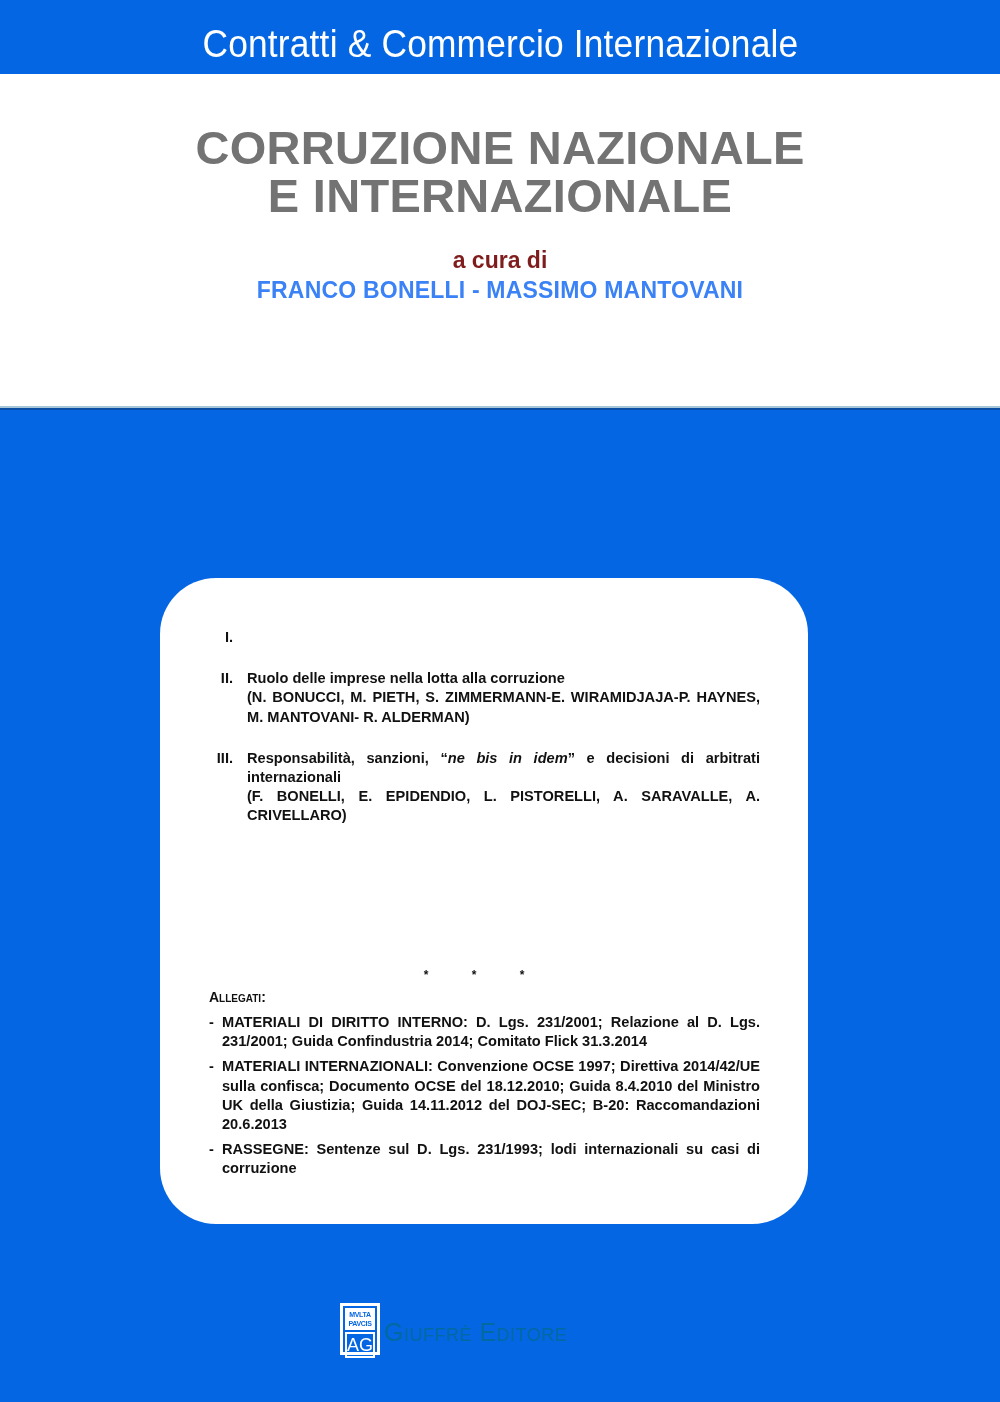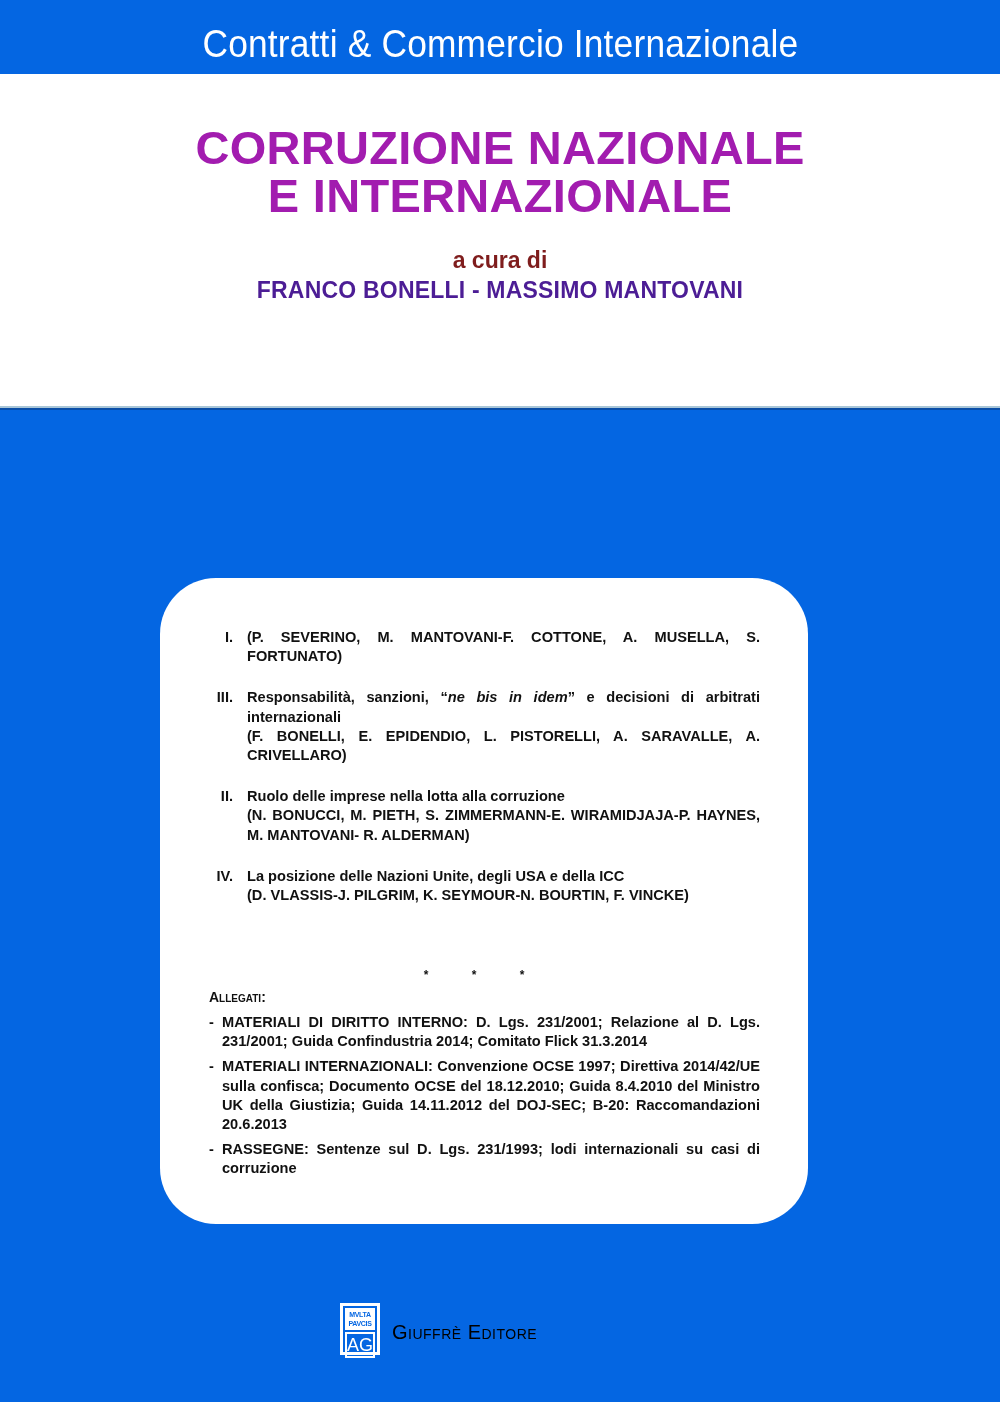--- a/index.html
+++ b/index.html
@@ -16,31 +16,31 @@
       letter-spacing: 0.2px; transform: scaleX(0.93); margin-top: -4px;
       font-family: "Liberation Sans", sans-serif;
     }
 
     .title-area {
       position: absolute; left: 0; top: 74px; width: 1000px; height: 334px;
       background: #ffffff; text-align: center;
     }
     .book-title {
       position: absolute; left: 0; width: 1000px; top: 50px;
-      font-size: 47px; font-weight: bold; line-height: 48px; color: #a21caf;
+      font-size: 47px; font-weight: bold; line-height: 48px; color: #737373;
       letter-spacing: 0.3px;
       text-align: center;
     }
     .editor-label {
       position: absolute; left: 0; width: 1000px; top: 173px;
       font-size: 23px; font-weight: bold; color: #7f1d1d;
     }
     .editors {
       position: absolute; left: 0; width: 1000px; top: 203px;
-      font-size: 23px; font-weight: bold; color: #4c1d95; letter-spacing: 0.2px;
+      font-size: 23px; font-weight: bold; color: #3b82f6; letter-spacing: 0.2px;
     }
 
     .blue-panel {
       position: absolute; left: 0; top: 408px; width: 1000px; height: 994px;
       background: #0466e2;
       border-top: 2px solid #0a4ea8;
     }
     .divider-line {
       position: absolute; left: 0; top: 406px; width: 1000px; height: 2px;
       background: #a9c6d8;
@@ -88,21 +88,21 @@
     .logo-motto {
       flex: 0 0 22px; background: #ffffff; color: #0466e2;
       font-size: 7px; font-weight: bold; line-height: 9px; text-align: center;
       padding-top: 2px; letter-spacing: -0.3px;
     }
     .logo-ag {
       flex: 1; color: #ffffff; font-size: 18px; font-weight: normal;
       text-align: left; line-height: 22px; border: 2px solid #ffffff; margin-top: 2px;
     }
     .publisher-name {
-      margin-left: 12px; color: #000000; font-size: 20px; font-variant: small-caps;
+      margin-left: 4px; color: #0369a1; font-size: 25px; font-variant: small-caps;
       letter-spacing: 0.5px; padding-top: 6px;
     }
   </style>
 </head>
 <body>
 
 <div class="series-band">
   <div class="series-title">Contratti &amp; Commercio Internazionale</div>
 </div>
 
@@ -117,42 +117,34 @@
 
 <div class="divider-line"></div>
 <div class="blue-panel"></div>
 
 <div class="contents-box"></div>
 
 <div class="toc">
   <div class="toc-item">
     <div class="toc-num">I.</div>
     <div class="toc-body">
-      <span class="toc-authors">(P. SEVERINO, M. MANTOVANI-F. COTTONE, A. MUSELLA, S. FORTUNATO)</span>
-    </div>
-  </div>
-  <div class="toc-item">
-    <div class="toc-num">III.</div>
-    <div class="toc-body">
-      <span class="toc-title"><span>Responsabilità, sanzioni, “</span><i>ne bis in idem</i><span>” e decisioni di arbitrati internazionali</span></span>
-      <span class="toc-authors">(F. BONELLI, E. EPIDENDIO, L. PISTORELLI, A. SARAVALLE, A. CRIVELLARO)</span>
     </div>
   </div>
   <div class="toc-item">
     <div class="toc-num">II.</div>
     <div class="toc-body">
       <span class="toc-title">Ruolo delle imprese nella lotta alla corruzione</span>
       <span class="toc-authors">(N. BONUCCI, M. PIETH, S. ZIMMERMANN-E. WIRAMIDJAJA-P. HAYNES, M. MANTOVANI- R. ALDERMAN)</span>
     </div>
   </div>
   <div class="toc-item">
-    <div class="toc-num">IV.</div>
+    <div class="toc-num">III.</div>
     <div class="toc-body">
-      <span class="toc-title">La posizione delle Nazioni Unite, degli USA e della ICC</span>
-      <span class="toc-authors">(D. VLASSIS-J. PILGRIM, K. SEYMOUR-N. BOURTIN, F. VINCKE)</span>
+      <span class="toc-title"><span>Responsabilità, sanzioni, “</span><i>ne bis in idem</i><span>” e decisioni di arbitrati internazionali</span></span>
+      <span class="toc-authors">(F. BONELLI, E. EPIDENDIO, L. PISTORELLI, A. SARAVALLE, A. CRIVELLARO)</span>
     </div>
   </div>
 </div>
 
 <div class="stars">* * *</div>
 
 <div class="allegati-label">Allegati:</div>
 
 <div class="allegati-list">
   <div class="allegati-item">

